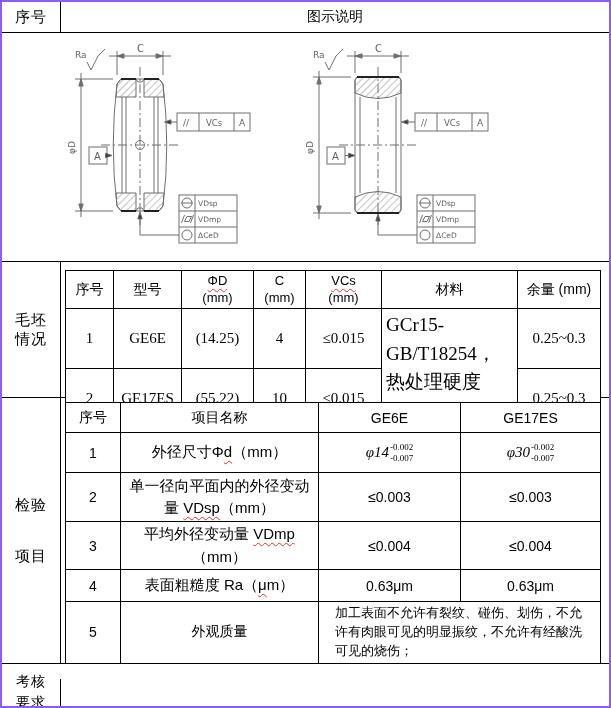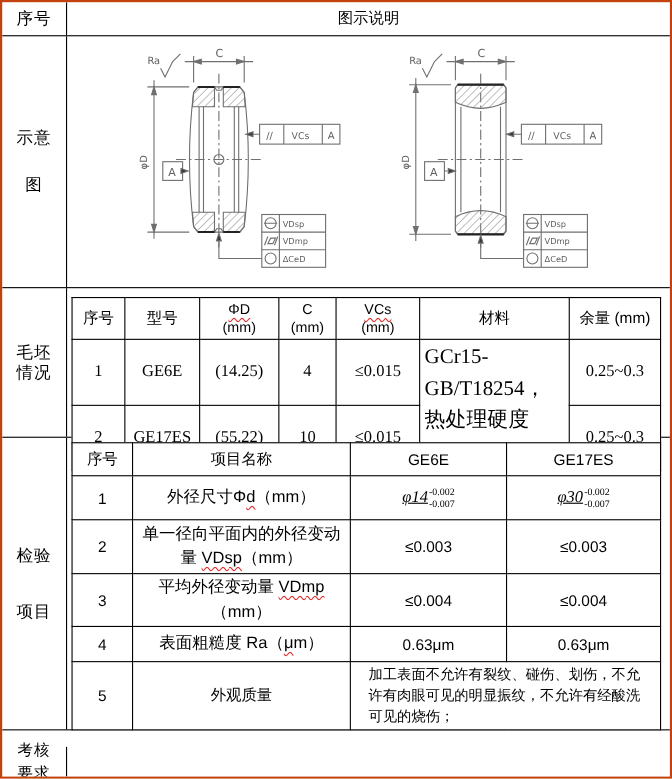--- a/index.html
+++ b/index.html
@@ -1,18 +1,18 @@
 <!DOCTYPE html>
 <html><head>
 <meta charset="utf-8">
 <style>
   html,body{margin:0;padding:0;background:#fff;}
   .page{
     position:relative;width:611px;height:708px;box-sizing:border-box;
-    border:2px solid #c2410c;background:#fff;overflow:hidden;
+    border:2px solid #8b5cf6;background:#fff;overflow:hidden;
     font-family:"Liberation Sans",sans-serif;color:#000;
   }
   .orow{position:absolute;left:0;right:0;display:flex;border-bottom:1px solid #000;box-sizing:border-box;}
   .orow.last{border-bottom:none;}
   .olabel{
     width:59px;flex:0 0 59px;border-right:1px solid #000;box-sizing:border-box;
     display:flex;flex-direction:column;align-items:center;justify-content:center;
     font-size:15px;letter-spacing:1px;
   }
   .ocontent{flex:1;position:relative;}
@@ -23,44 +23,40 @@
   .gap2{gap:3px;}
   table{border-collapse:collapse;table-layout:fixed;position:absolute;background:#fff;}
   td{border:1px solid #000;text-align:center;vertical-align:middle;padding:0;font-size:14px;overflow:hidden;}
   .serif{font-family:"Liberation Serif",serif;font-size:15px;}
   .hstack{display:flex;flex-direction:column;line-height:1.25;font-size:13px;}
   .wavy{text-decoration:underline wavy #e03030;text-decoration-thickness:1px;text-underline-offset:3px;}
   .mat-cell{text-align:left;padding:2px 4px;font-size:19px;line-height:1.5;font-family:"Liberation Serif",serif;}
   .remark-cell{text-align:left;padding:2px 16px;font-size:13px;line-height:1.45;}
   .itemlabel{font-size:15px;line-height:1.5;padding:1px 2px;}
   .tol{display:inline-flex;align-items:center;justify-content:center;font-family:"Liberation Serif",serif;}
-  .tbase{font-style:italic;font-size:15px;text-decoration:underline;}
+  .tbase{font-style:italic;font-size:15px;}
   .tstack{display:inline-flex;flex-direction:column;font-size:9px;line-height:1.2;margin-left:1px;align-items:flex-end;font-style:normal;}
   .draw{position:absolute;}
   svg text{font-family:"DejaVu Sans",sans-serif;}
 </style>
 </head>
 <body>
 
 <div class="page">
 
   <div class="orow" style="top:0;height:31px;">
     <div class="olabel">
       <span>序号</span>
     </div>
     <div class="ocontent">
       <div class="center-title">图示说明</div>
     </div>
   </div>
 
   <div class="orow" style="top:31px;height:229px;">
-    <div class="olabel gap18">
-      <span>示意</span>
-      <span>图</span>
-    </div>
     <div class="ocontent">
 
       <svg class="draw" style="left:43px;top:4px;" width="252" height="222" viewBox="0 0 252 222">
         <defs>
           <pattern id="h1" width="5" height="5" patternUnits="userSpaceOnUse" patternTransform="rotate(45)">
             <line x1="0" y1="0" x2="0" y2="5" stroke="#8a8a8a" stroke-width="1"></line>
           </pattern>
         </defs>
         <g stroke="#6f6f6f" fill="none" stroke-width="1">
           <line x1="95" y1="30" x2="95" y2="188" stroke-dasharray="9 3 2 3"></line>

